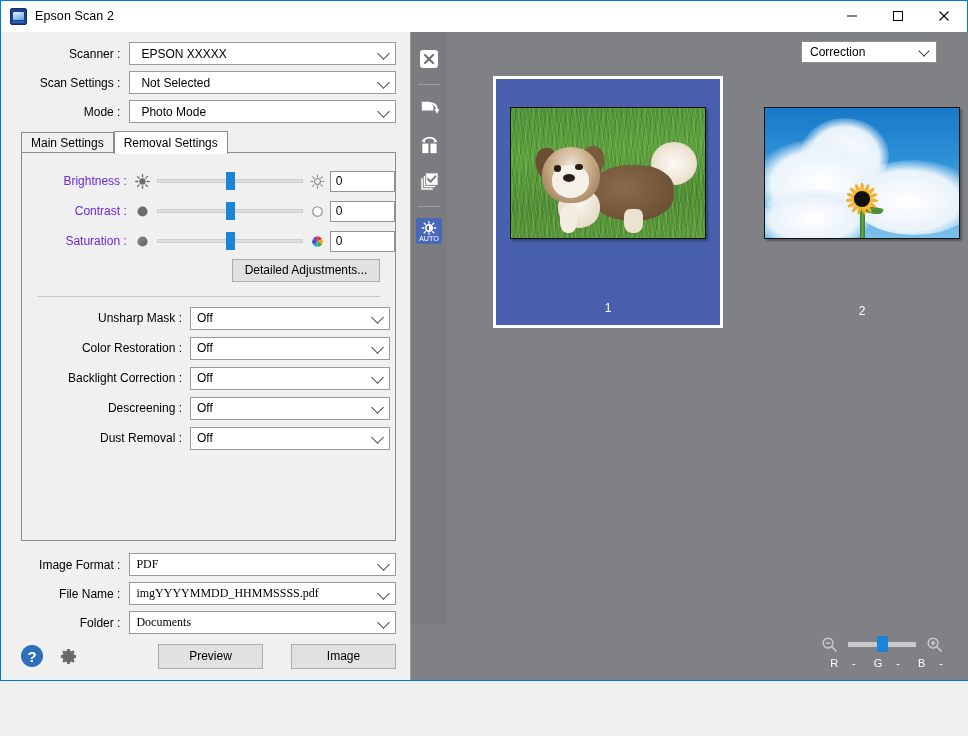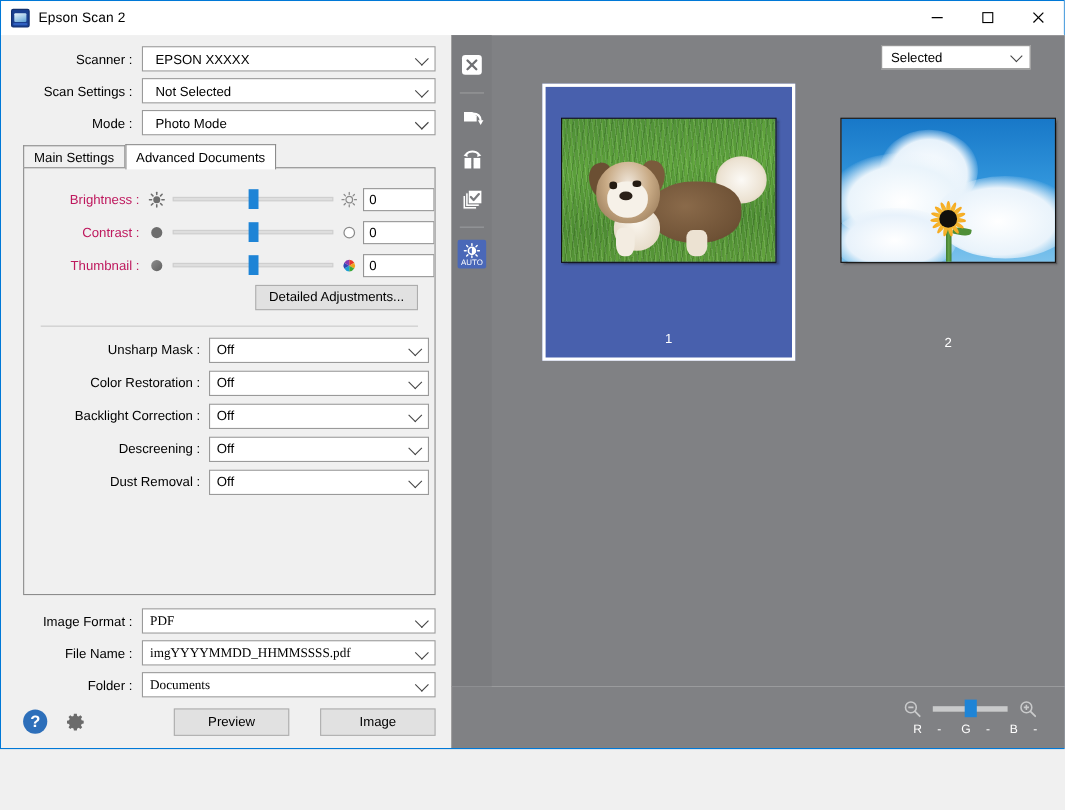--- a/index.html
+++ b/index.html
@@ -95,21 +95,21 @@
   
   .panel{
     margin:0 14px 0 20px;background:#f0f0f0;
     border:1px solid #8c8c8c;
     flex:1;min-height:0;position:relative;
     padding-top:16px;
   }
 
   .slider-row{display:flex;align-items:center;height:24px;margin-bottom:6px;}
   .slider-label{
-    width:106px;text-align:right;padding-right:7px;font-size:12px;color:#be185d;
+    width:106px;text-align:right;padding-right:7px;font-size:12px;color:#6d28d9;
   }
   .icon-small{width:17px;display:flex;align-items:center;justify-content:center;}
   .track-wrap{
     position:relative;width:148px;height:20px;margin:0 6px;
     display:flex;align-items:center;
   }
   .track{width:100%;height:4px;background:#dedede;border:1px solid #cfcfcf;box-sizing:border-box;}
   .thumb{
     position:absolute;width:9px;height:18px;background:#1e84d6;
     left:50%;margin-left:-4px;top:1px;
@@ -367,21 +367,21 @@
         <div class="field-row">
           <div class="field-label">Mode :</div>
           <div class="combo">
             <span>Photo Mode</span>
             <span class="chev"></span>
           </div>
         </div>
       </div>
 
       <div class="tabs-wrap">
-        <div class="tab">Main Settings</div><div class="tab active">Advanced Documents</div>
+        <div class="tab">Main Settings</div><div class="tab active">Removal Settings</div>
       </div>
 
       <div class="panel">
 
         <div class="slider-row">
           <div class="slider-label">Brightness :</div>
           <div class="icon-small">
             <svg width="15" height="15" viewBox="0 0 16 16">
               <circle cx="8" cy="8" r="3.4" fill="#6d6d6d"></circle>
               <g stroke="#6d6d6d" stroke-width="1.5" stroke-linecap="round">
@@ -431,21 +431,21 @@
           </div>
           <div class="icon-small">
             <svg width="15" height="15" viewBox="0 0 16 16">
                 <circle cx="8" cy="8" r="5.1" fill="#fff" stroke="#8a8a8a" stroke-width="1.2"></circle>
               </svg>
           </div>
           <div class="num-box">0</div>
         </div>
 
         <div class="slider-row">
-          <div class="slider-label">Thumbnail :</div>
+          <div class="slider-label">Saturation :</div>
           <div class="icon-small">
             <svg width="15" height="15" viewBox="0 0 16 16">
               <defs>
                   <linearGradient id="gsat" x1="0" y1="0" x2="1" y2="1">
                 <stop offset="0" stop-color="#8d8d8d"></stop>
                     <stop offset="1" stop-color="#5f5f5f"></stop>
               </linearGradient>
                 </defs>
               <circle cx="8" cy="8" r="5.4" fill="url(#gsat)"></circle>
             </svg>
@@ -610,21 +610,21 @@
                   <line x1="8.3" y1="12.7" x2="7.2" y2="13.8"></line>
               </g>
               <text x="12" y="22" font-family="Liberation Sans, sans-serif" font-size="7.2" fill="#ffffff" text-anchor="middle">AUTO</text>
             </svg>
           </div>
         </div>
 
         <div class="thumbs-region">
 
           <div class="mode-select">
-            <span>Selected</span>
+            <span>Correction</span>
             <span class="chev"></span>
           </div>
 
           <div class="thumb-strip">
 
             <div class="thumb-cell selected">
               <div class="thumb-box">
                 <div class="photo photo-dog">
                   <div class="grass-noise"></div>
                   <div class="dog-tail"></div>

